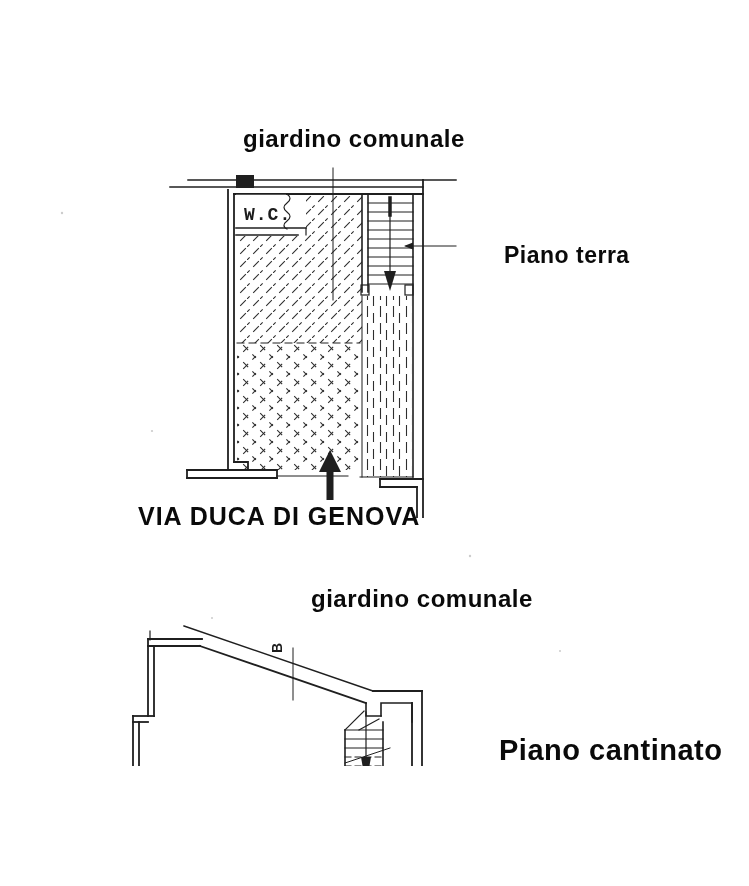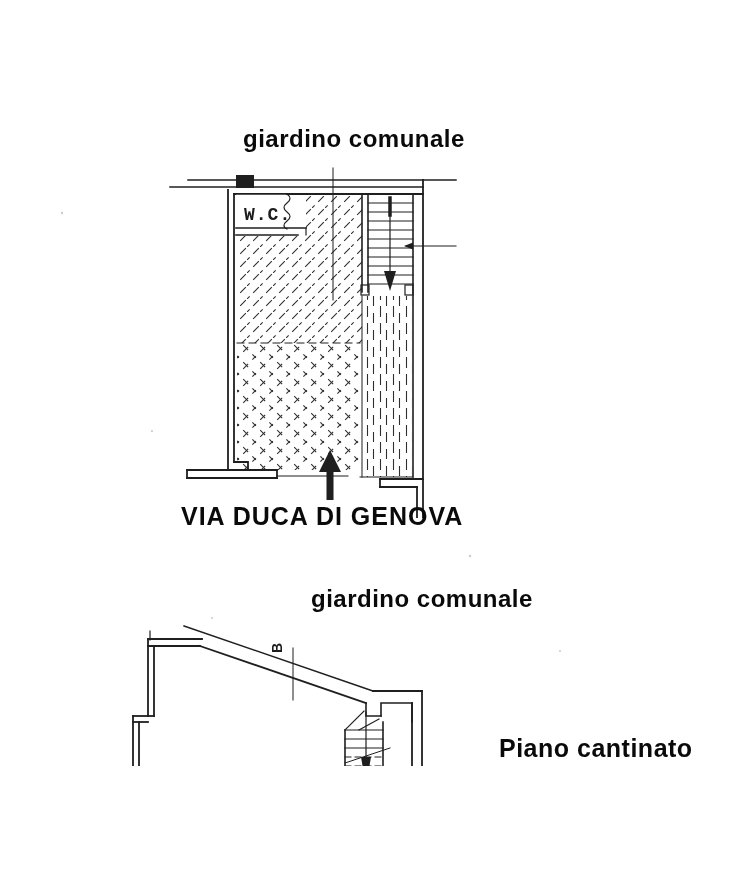--- a/index.html
+++ b/index.html
@@ -12,23 +12,23 @@
   }
   .lbl{
     position:absolute;
     color:#0a0a0a;
     font-weight:700;
     white-space:nowrap;
     line-height:1;
   }
   .lbl-garden-top{left:243px;top:127px;font-size:24px;letter-spacing:.5px;}
   .lbl-piano-terra{left:504px;top:244px;font-size:23px;letter-spacing:.5px;}
-  .lbl-via{left:138px;top:504px;font-size:25px;letter-spacing:1px;margin-left:43px;}
+  .lbl-via{left:138px;top:504px;font-size:25px;letter-spacing:1px;}
   .lbl-garden-bottom{left:311px;top:587px;font-size:24px;letter-spacing:.5px;}
-  .lbl-piano-cantinato{left:499px;top:736px;font-size:25px;letter-spacing:.5px;}
+  .lbl-piano-cantinato{left:499px;top:736px;font-size:29px;letter-spacing:.5px;}
   .lbl-wc{
     left:244px;top:206px;
     font-family:"Liberation Mono", monospace;
     font-size:18px;letter-spacing:1px;color:#1c1c1c;
   }
   .lbl-rot{
     font-size:14px;color:#1c1c1c;
     transform:rotate(-90deg);transform-origin:center center;
   }
   .lbl-b{left:272px;top:641px;}
@@ -188,20 +188,21 @@
       <circle cx="152" cy="431" r="1.1"></circle>
       <circle cx="470" cy="556" r="1.2"></circle>
       <circle cx="560" cy="651" r="1"></circle>
       <circle cx="212" cy="618" r="1"></circle>
       <circle cx="40" cy="841" r="1.1"></circle>
     </g>
   </svg>
 
   <div class="lbl lbl-garden-top">giardino comunale</div>
 
+  <div class="lbl lbl-piano-terra">Piano terra</div>
 
   <div class="lbl lbl-wc">W.C.</div>
 
   <div class="lbl lbl-via">VIA DUCA DI GENOVA</div>
 
   <div class="lbl lbl-garden-bottom">giardino comunale</div>
 
   <div class="lbl lbl-piano-cantinato">Piano cantinato</div>
 
   <div class="lbl lbl-rot lbl-b">B</div>

